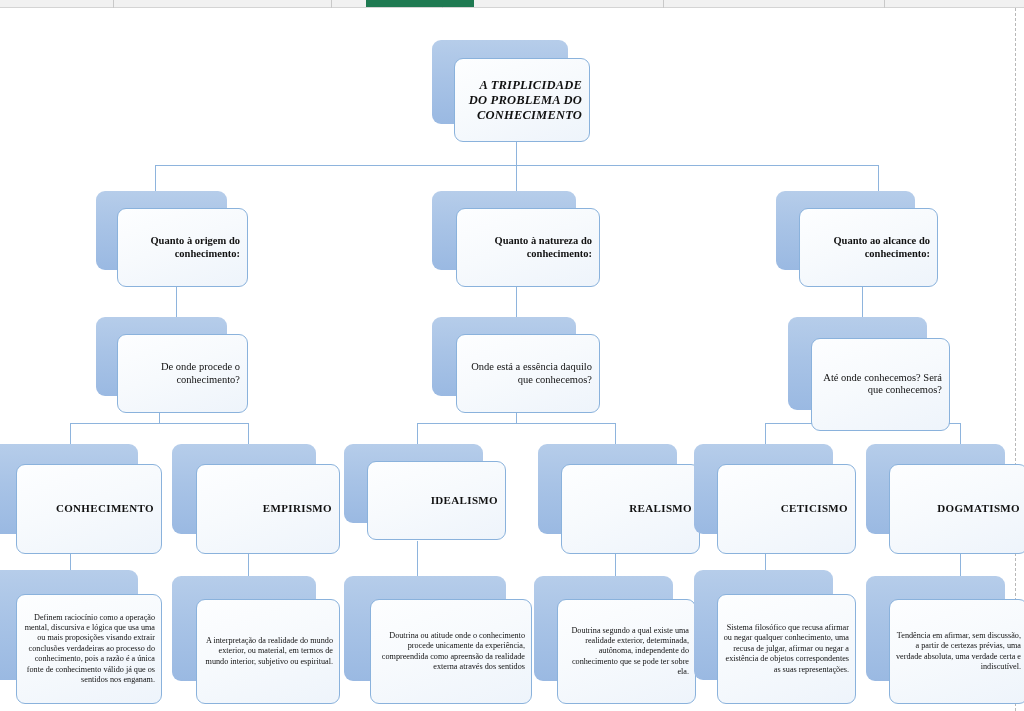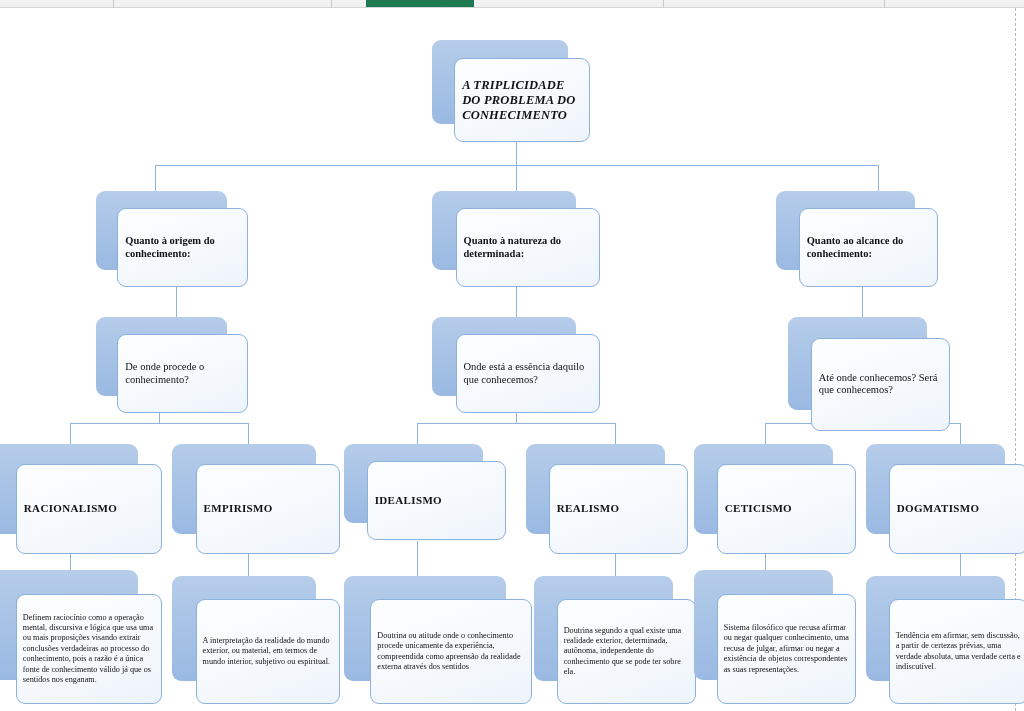--- a/index.html
+++ b/index.html
@@ -77,21 +77,21 @@
     height: 82%;
     border-radius: 9px;
     border: 1px solid #8ab2dc;
     background: linear-gradient(160deg, #fdfeff 0%, #f7fafd 45%, #eef4fb 100%);
     display: flex;
     align-items: center;
     justify-content: center;
     padding: 4px 7px;
   }
   .node .label {
-    text-align: left;
+    text-align: right;
     color: #111111;
     line-height: 1.18;
     width: 100%;
   }
 
   
   .root .label {
     font-weight: bold;
     font-style: italic;
     font-size: 12.5px;
@@ -177,21 +177,21 @@
   <div class="node branch" style="left:96px; top:183px; width:152px; height:96px;">
     <div class="plate"></div>
     <div class="card">
       <div class="label">Quanto à origem do conhecimento:</div>
     </div>
   </div>
 
   <div class="node branch" style="left:432px; top:183px; width:168px; height:96px;">
     <div class="plate"></div>
     <div class="card">
-      <div class="label">Quanto à natureza do determinada:</div>
+      <div class="label">Quanto à natureza do conhecimento:</div>
     </div>
   </div>
 
   <div class="node branch" style="left:776px; top:183px; width:162px; height:96px;">
     <div class="plate"></div>
     <div class="card">
       <div class="label">Quanto ao alcance do conhecimento:</div>
     </div>
   </div>
 
@@ -212,39 +212,39 @@
   <div class="node question" style="left:788px; top:309px; width:162px; height:114px;">
     <div class="plate"></div>
     <div class="card">
       <div class="label">Até onde conhecemos? Será que conhecemos?</div>
     </div>
   </div>
 
   <div class="node term" style="left:-8px; top:436px; width:170px; height:110px;">
     <div class="plate"></div>
     <div class="card">
-      <div class="label">RACIONALISMO</div>
+      <div class="label">CONHECIMENTO</div>
     </div>
   </div>
 
   <div class="node term" style="left:172px; top:436px; width:168px; height:110px;">
     <div class="plate"></div>
     <div class="card">
       <div class="label">EMPIRISMO</div>
     </div>
   </div>
 
   <div class="node term" style="left:344px; top:436px; width:162px; height:96px;">
     <div class="plate"></div>
     <div class="card">
       <div class="label">IDEALISMO</div>
     </div>
   </div>
 
-  <div class="node term" style="left:526px; top:436px; width:162px; height:110px;">
+  <div class="node term" style="left:538px; top:436px; width:162px; height:110px;">
     <div class="plate"></div>
     <div class="card">
       <div class="label">REALISMO</div>
     </div>
   </div>
 
   <div class="node term" style="left:694px; top:436px; width:162px; height:110px;">
     <div class="plate"></div>
     <div class="card">
       <div class="label">CETICISMO</div>

